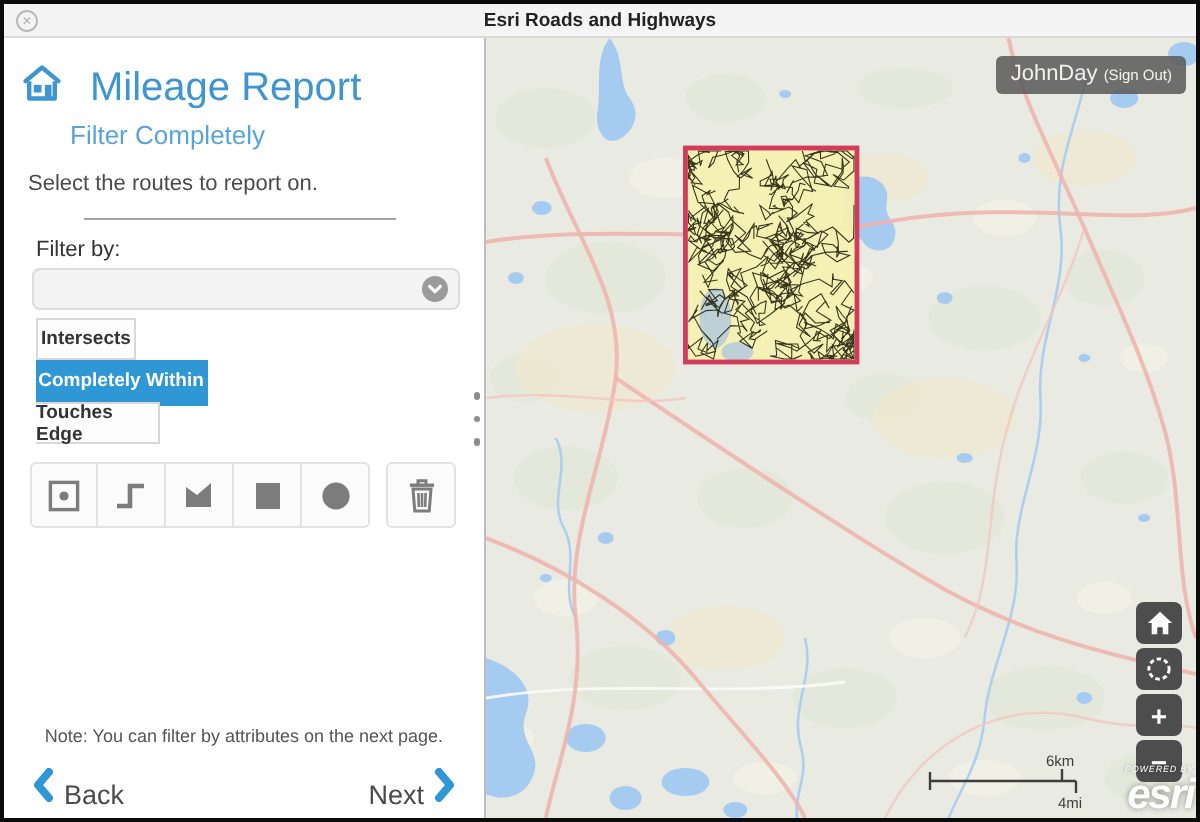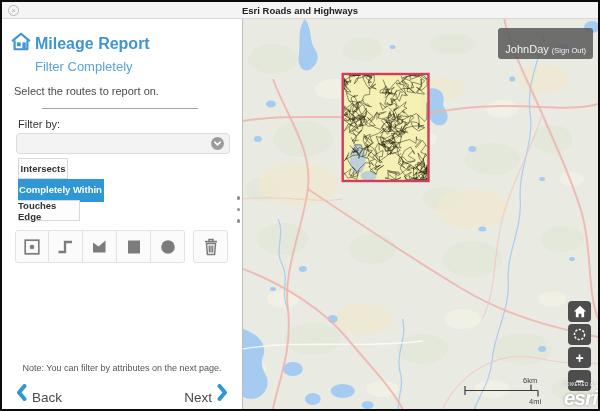--- a/index.html
+++ b/index.html
@@ -13,21 +13,21 @@
               position:relative; display:flex; align-items:center; justify-content:center; }
   .titlebar-title { font-size:9.5px; font-weight:bold; color:#222; }
   .close-btn { position:absolute; left:6px; top:3px; width:11px; height:11px; border:1px solid #b9b9b9;
                border-radius:50%; color:#b0b0b0; font-size:8px; line-height:9px; text-align:center; cursor:pointer; }
 
   .content { flex:1; display:flex; min-height:0; }
 
   
   .panel { width:241px; flex:0 0 241px; background:#fff; border-right:1px solid #bdbdbd; position:relative; }
   .panel-header { margin:12px 0 0 8px; display:flex; align-items:center; }
-  .panel-title { font-size:16px; color:var(--c-title-blue,#3e95d1); margin-left:3px;font-weight:bold; }
+  .panel-title { font-size:20px; color:var(--c-title-blue,#3e95d1); margin-left:13px; }
   .panel-subtitle { margin:3px 0 0 33px; font-size:13px; color:var(--c-subtitle-blue,#58a4d9); }
   .panel-desc { margin:11px 0 0 12px; font-size:11px; color:#4a4a4a; }
   .divider { margin:11px 0 0 40px; width:156px; border-top:1px solid #a5a5a5; }
   .filter-label { margin:9px 12px 0 16px; font-size:11px; color:#333; }
 
   .dropdown { position:relative; margin:3px 0 0 14px; width:214px; height:21px; background:#f3f3f3;
               border:1px solid #dcdcdc; border-radius:4px; display:flex; align-items:center; justify-content:center; cursor:pointer; }
   .dropdown-value { font-size:10px; font-weight:bold; color:#333; }
   .dropdown-chevron { position:absolute; right:5px; top:3px; width:13px; height:13px; border-radius:50%;
                       background:#9b9b9b; display:flex; align-items:center; justify-content:center; }
@@ -66,21 +66,21 @@
   .tan   { fill:#f0e8cf; opacity:.7; }
   .water { fill:var(--c-map-water,#a6cbf0); }
   .river { stroke:var(--c-map-water,#a6cbf0); fill:none; stroke-width:1.3; opacity:.9; }
   .road  { stroke:var(--c-map-road,#efb3ab); fill:none; stroke-width:2; opacity:.85; }
   .road2 { stroke:#f3c6bf; fill:none; stroke-width:1.2; opacity:.8; }
   .roadw { stroke:#fbfbf8; fill:none; stroke-width:1.4; opacity:.9; }
   .sel-fill   { fill:var(--c-selection-fill,#f5f1b0); fill-opacity:.92; }
   .sel-stroke { fill:none; stroke:var(--c-selection-outline,#d23b5a); stroke-width:2.4; }
 
   .user-badge { position:absolute; top:9px; right:5px; background:rgba(92,92,92,.88); border-radius:3px;
-                padding:15px 7px 4px; color:#f2f2f2; font-size:11px; cursor:pointer; white-space:nowrap; }
+                padding:3px 7px 4px; color:#f2f2f2; font-size:11px; cursor:pointer; white-space:nowrap; }
   .user-badge .signout { font-size:7.5px; }
 
   .map-controls { position:absolute; top:282px; right:7px; display:flex; flex-direction:column; gap:2px; }
   .map-ctrl { width:23px; height:21px; background:var(--c-control-bg,#4d4d4d); border-radius:4px; color:#fff;
               display:flex; align-items:center; justify-content:center; font-size:14px; font-weight:bold; cursor:pointer; }
 
   .scalebar { position:absolute; left:220px; top:356px; }
   .scalebar text { font-size:7.5px; fill:#3d3d3d; font-family:"Liberation Sans",sans-serif; }
   .scalebar line { stroke:#3d3d3d; stroke-width:1.2; }
 

